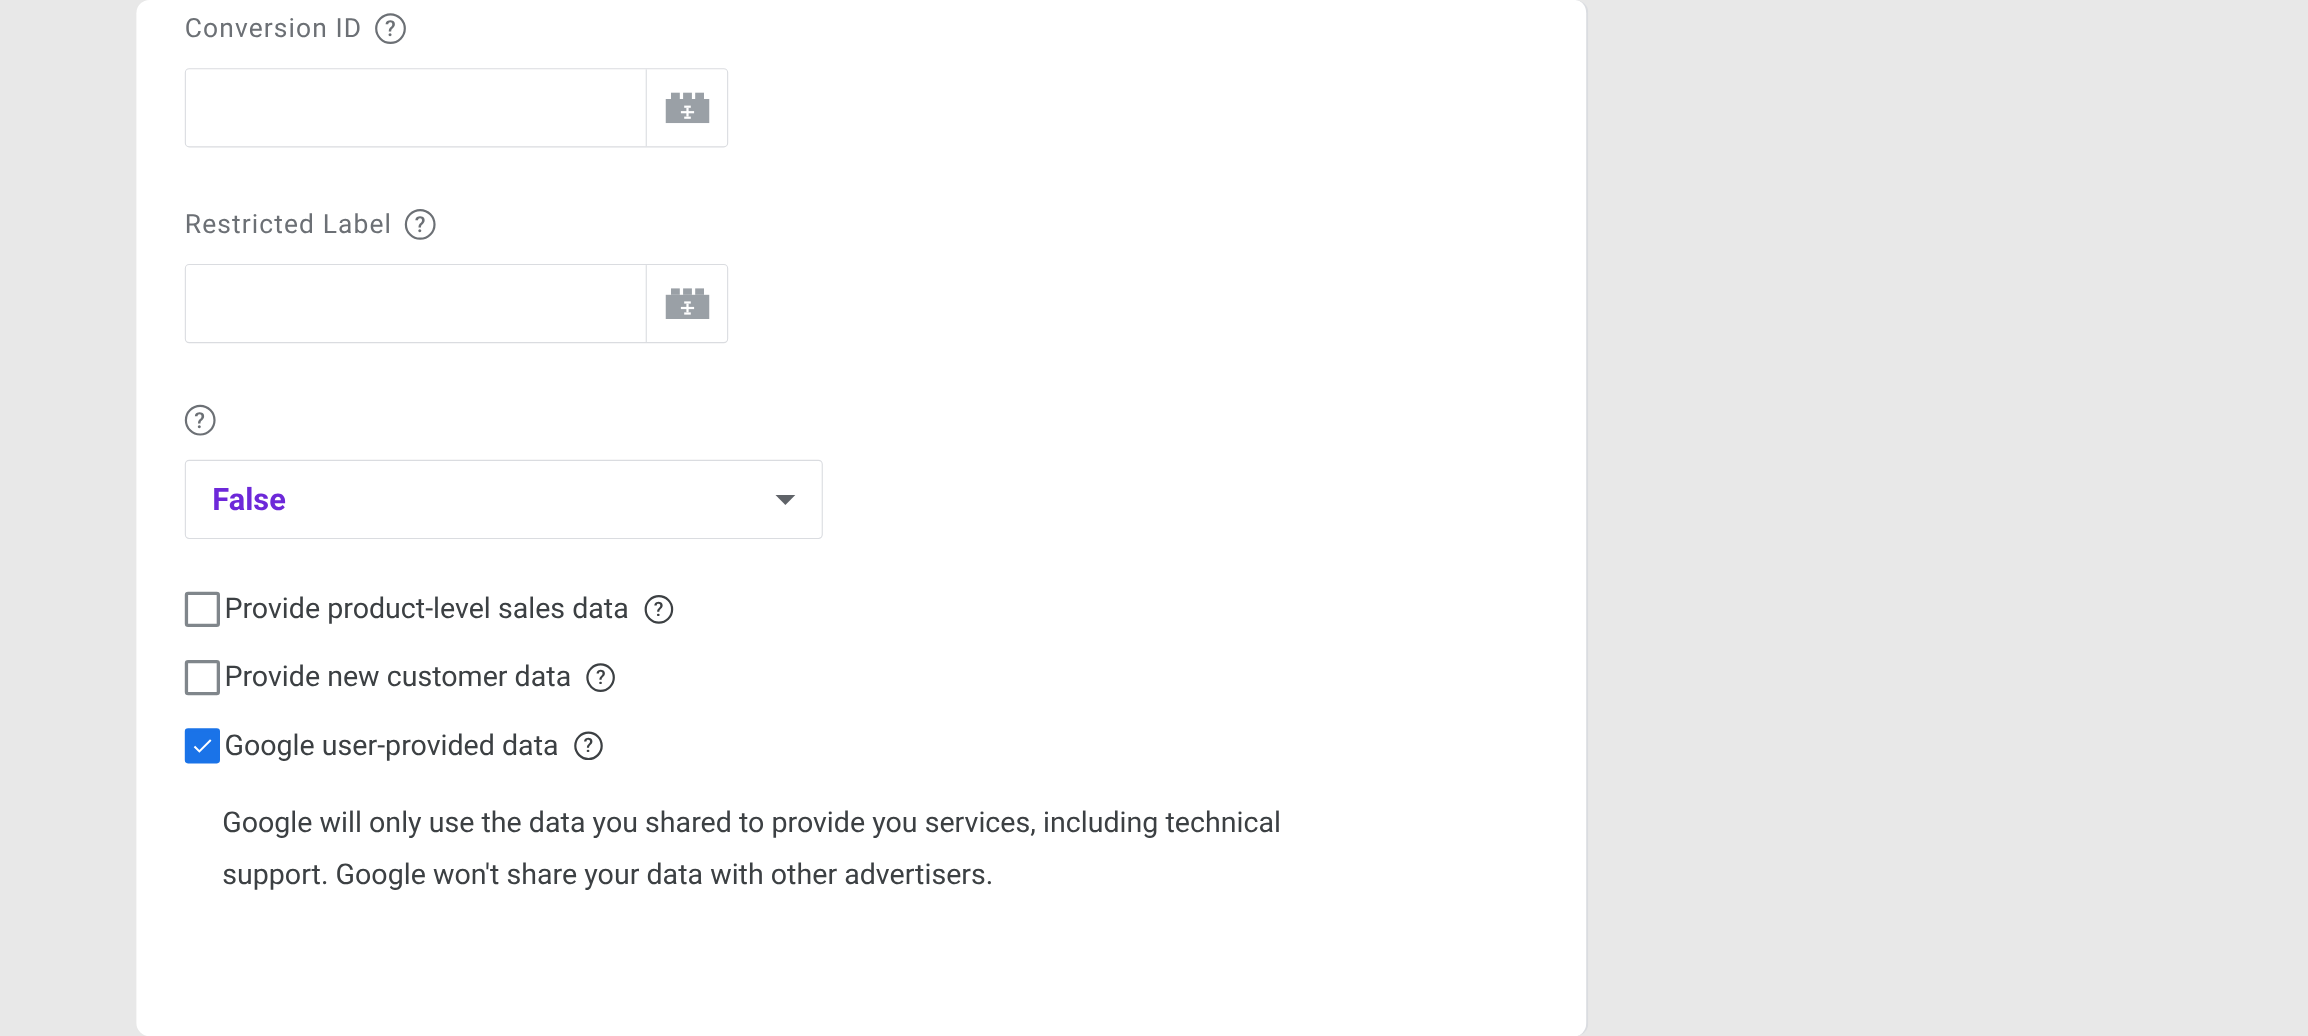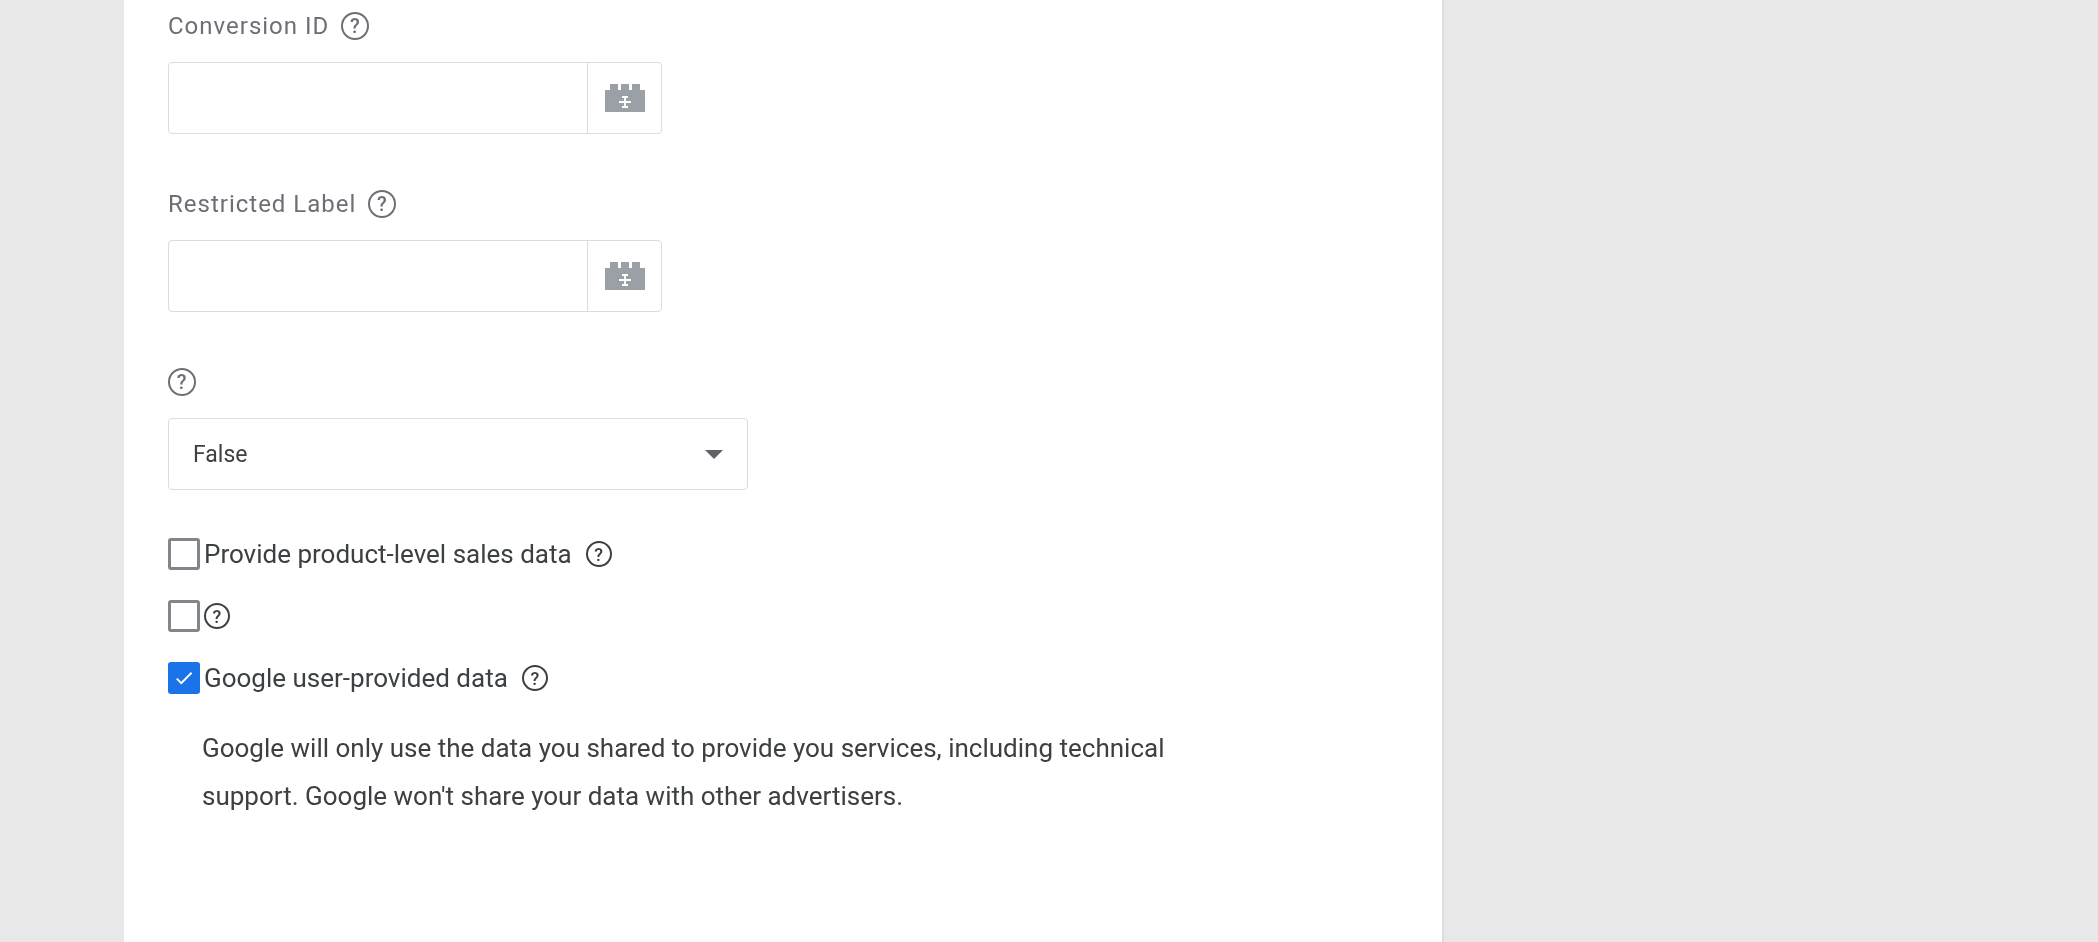--- a/index.html
+++ b/index.html
@@ -17,20 +17,21 @@
     .panel {
       background: #ffffff;
       position: absolute;
       left: 124px;
       top: 0;
       width: 1320px;
       height: 942px;
       padding-left: 44px;
       padding-top: 12px;
       border-right: 2px solid #dadce0;
+      border-radius: 12px;
     }
     .field-label {
       color: #6c7075;
       font-size: 24px;
       font-weight: 400;
       letter-spacing: 1px;
       margin-bottom: 22px;
       display: flex;
       align-items: center;
       gap: 12px;
@@ -100,23 +101,23 @@
       border: 1px solid #dadce0;
       border-radius: 4px;
       display: flex;
       align-items: center;
       justify-content: space-between;
       padding: 0 24px;
       cursor: pointer;
       margin-bottom: 48px;
     }
     .select-value {
-      font-size: 23px;
-      color: #404040;
-      font-weight: 400;
+      font-size: 28px;
+      color: #6d28d9;
+      font-weight: 700;
     }
     .caret-icon {
       width: 0;
       height: 0;
       border-left: 9px solid transparent;
       border-right: 9px solid transparent;
       border-top: 9px solid #5f6368;
     }
     .checkbox-row {
       display: flex;
@@ -229,20 +230,21 @@
       <span>Provide product-level sales data</span>
       <span class="help-icon-small">?</span>
     </div>
   </div>
 
   <div class="checkbox-row">
     <div class="checkbox">
       
     </div>
     <div class="checkbox-label">
+      <span>Provide new customer data</span>
       <span class="help-icon-small">?</span>
     </div>
   </div>
 
   <div class="checkbox-row">
     <div class="checkbox checked">
       <svg viewBox="0 0 24 24">
           <path fill="#ffffff" d="M9 16.17L4.83 12l-1.42 1.41L9 19 21 7l-1.41-1.41z"></path>
         </svg>
     </div>

